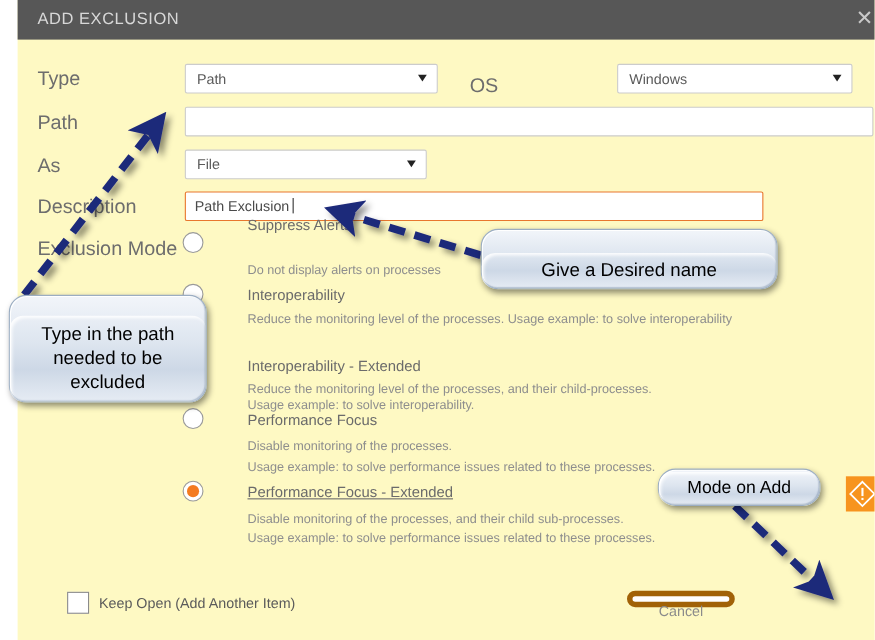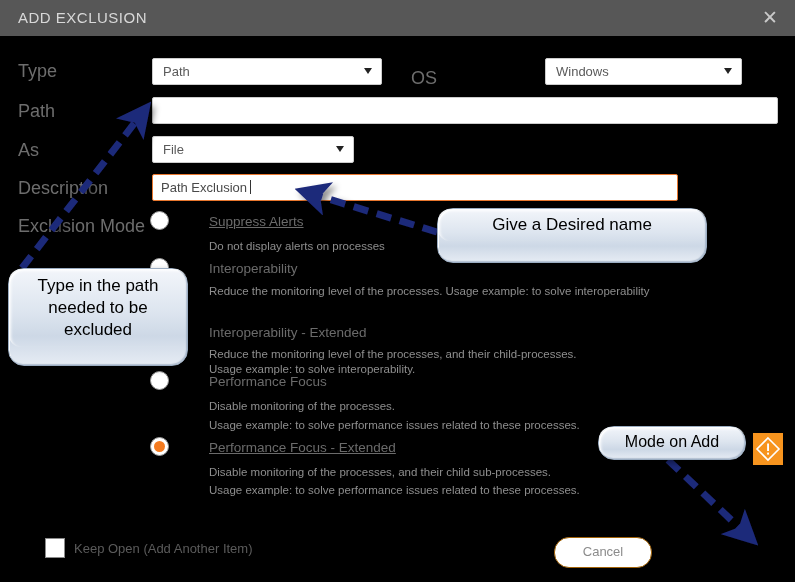--- a/index.html
+++ b/index.html
@@ -7,21 +7,21 @@
   body {
     width: 795px; height: 582px;
     background: #ffffff;
     font-family: "Liberation Sans", sans-serif;
     position: relative;
     overflow: hidden;
     color: #4a4a4a;
   }
 
   
-  #dialog { position:absolute; inset:0; background:#000000; }
+  #dialog { position:absolute; inset:0; background:#fef9c3;margin-left:16px; }
 
   #titlebar {
     position:absolute; left:0; top:0; width:795px; height:36px;
     background:#575757;
   }
   #title-text {
     position:absolute; left:18px; top:9px;
     font-size:15px; letter-spacing:.5px; color:#d8d8d8;
     white-space:nowrap;
   }
@@ -86,22 +86,22 @@
   
   #chk {
     position:absolute; left:45px; top:538px; width:20px; height:20px;
     border:1px solid #8b8b8b; background:#fff; cursor:pointer;
   }
   #chk-label {
     position:absolute; left:74px; top:541px; font-size:13px; color:#5b5b5b;
     white-space:nowrap;
   }
   #cancel-btn {
-    position:absolute; left:554px; top:537px; width:98px; height:31px;
-    border:1px solid #a16207; border-radius:15px; background:#fff;
+    position:absolute; left:554px; top:537px; width:98px; height:15px;
+    border:5px solid #a16207; border-radius:15px; background:#fff;
     color:#8b8b8b; font-size:13px; line-height:27px; text-align:center;
     cursor:pointer; font-family:"Liberation Sans", sans-serif;
   }
   #add-btn {
     position:absolute; left:663px; top:537px; width:99px; height:29px;
     border:none; border-radius:15px; background:#f78d1e;
     color:#5c3a10; font-size:13px; line-height:29px; text-align:center;
     cursor:pointer; font-family:"Liberation Sans", sans-serif;
   }
 
@@ -116,21 +116,21 @@
   .callout {
     position:absolute;
     background:linear-gradient(180deg,#f2f5fa 0%,#dde5ef 45%,#cdd8e6 70%,#e6ecf4 100%);
     border:1px solid #9badc2;
     border-radius:16px;
     box-shadow: 2px 3px 6px rgba(0,0,0,.45),
                 inset 1px 1px 0 rgba(255,255,255,.95),
                 inset -1px -1px 1px rgba(130,150,175,.5);
     color:#000;
     font-family:"Liberation Sans", sans-serif;
-    display:flex; align-items:flex-start; justify-content:center;
+    display:flex; align-items:flex-end; justify-content:center;
     text-align:center;
   }
   .callout .inner {
     width:100%;
     border-radius:12px;
     padding:6px 10px;
     box-shadow: inset 2px 2px 3px rgba(255,255,255,.9);
   }
   #callout-path  { left:8px;  top:268px; width:180px; height:98px;  font-size:17px; line-height:22px; }
   #callout-name  { left:437px; top:208px; width:270px; height:55px; font-size:17px; }
@@ -146,46 +146,46 @@
     <div id="close-btn">✕</div>
   </div>
 
   <div class="flabel" style="left:18px; top:61px;">Type</div>
   <div class="ddown" style="left:152px; top:58px; width:230px;">
     <span class="val">Path</span>
     <span class="caret"></span>
   </div>
 
   <div class="flabel" style="left:411px; top:68px;">OS</div>
-  <div class="ddown" style="left:545px; top:58px; width:197px;">
+  <div class="ddown" style="left:545px; top:58px; width:214px;">
     <span class="val">Windows</span>
     <span class="caret"></span>
   </div>
 
   <div class="flabel" style="left:18px; top:101px;">Path</div>
   <div class="tinput" style="left:152px; top:97px; width:626px;">
     <span class="val"></span>
   </div>
 
   <div class="flabel" style="left:18px; top:140px;">As</div>
-  <div class="ddown" style="left:152px; top:136px; width:202px;">
+  <div class="ddown" style="left:152px; top:136px; width:220px;">
     <span class="val">File</span>
     <span class="caret"></span>
   </div>
 
   <div class="flabel" style="left:18px; top:178px;">Description</div>
   <div class="tinput focus" style="left:152px; top:174px; width:526px;">
     <span class="val"><span>Path Exclusion</span><span class="caretbar"></span></span>
   </div>
 
   <div class="flabel" style="left:18px; top:216px;">Exclusion Mode</div>
 
   <div id="options-layer">
       <div class="radio" style="top: 211px;"></div>
-      <div class="opt-title" style="top: 214px; text-decoration: underline;">Suppress Alerts</div>
+      <div class="opt-title" style="top: 197px;">Suppress Alerts</div>
       <div class="opt-desc" style="top: 240px;">Do not display alerts on processes</div>
       <div class="radio" style="top: 258px;"></div>
       <div class="opt-title" style="top: 261px;">Interoperability</div>
       <div class="opt-desc" style="top: 285px;">Reduce the monitoring level of the processes. Usage example: to solve interoperability</div>
       <div class="radio" style="top: 322px;"></div>
       <div class="opt-title" style="top: 325px;">Interoperability - Extended</div>
       <div class="opt-desc" style="top: 348px;">Reduce the monitoring level of the processes, and their child-processes.</div>
       <div class="opt-desc" style="top: 363px;">Usage example: to solve interoperability.</div>
       <div class="radio" style="top: 371px;"></div>
       <div class="opt-title" style="top: 374px;">Performance Focus</div>

